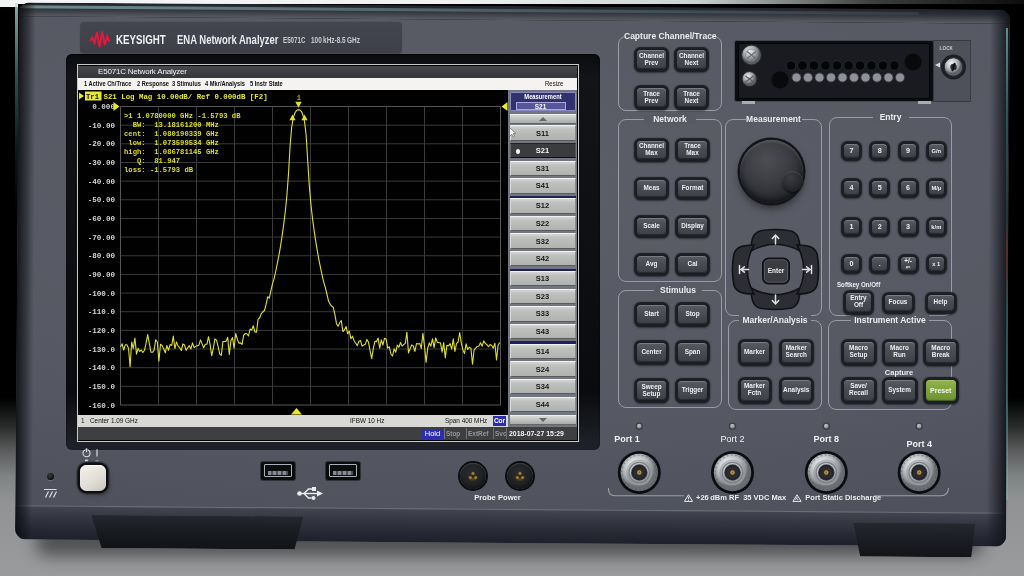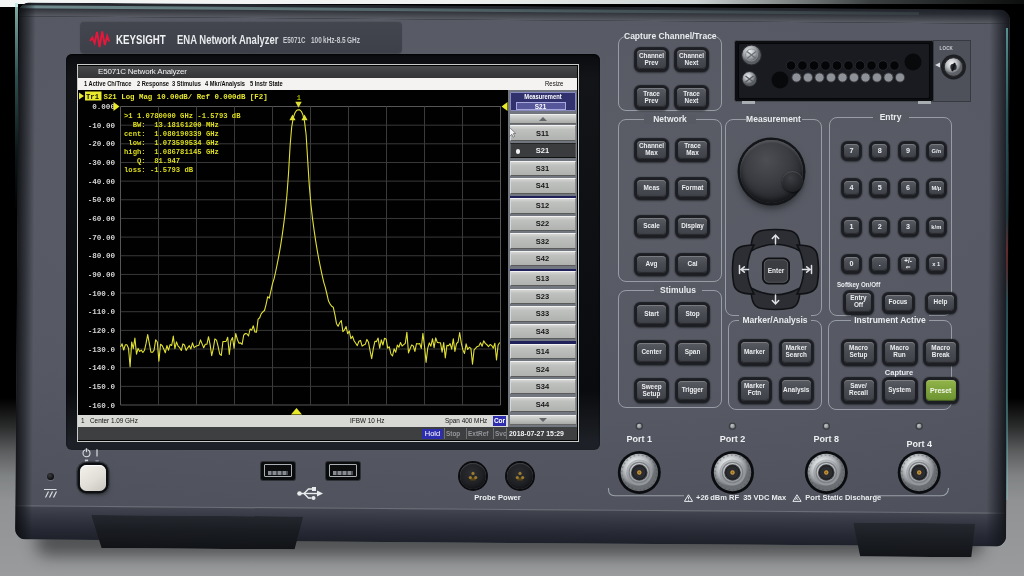--- a/index.html
+++ b/index.html
@@ -371,22 +371,22 @@
     <circle cx="319.2" cy="54.5" r="21.5" fill="#0b0c0f"></circle>
     <circle cx="319.2" cy="54.5" r="18.7" fill="url(#prim)"></circle>
     <circle cx="319.2" cy="54.5" r="17.4" fill="none" stroke="rgba(75,79,84,.4)" stroke-width="1.4" stroke-dasharray="1.8,2.4"></circle>
     <circle cx="319.2" cy="54.5" r="13" fill="url(#pfac)"></circle>
     <circle cx="319.2" cy="54.5" r="10.2" fill="none" stroke="#7e8287" stroke-width="1.2"></circle>
     <circle cx="319.2" cy="54.5" r="8.3" fill="#3f4145"></circle>
     <circle cx="319.2" cy="54.5" r="6.8" fill="#2a2c30" stroke="#17181c" stroke-width="1"></circle>
     <circle cx="319.2" cy="54.5" r="2.2" fill="#c9973c"></circle>
     <circle cx="319.2" cy="54.5" r="1" fill="#8a671f"></circle>
   </svg>
-<div style="position:absolute;left:614.3px;top:433.5px;width:50px;text-align:center;font-size:9px;font-weight:700;color:#eef0f2">Port 1</div>
-<div style="position:absolute;left:707.5px;top:433.5px;width:50px;text-align:center;font-size:9px;font-weight:700;color:#eef0f2">Port 2</div>
+<div style="position:absolute;left:614.3px;top:433.5px;width:50px;font-size:9px;font-weight:700;color:#eef0f2">Port 1</div>
+<div style="position:absolute;left:707.5px;top:433.5px;width:50px;text-align:center;font-size:9px;font-weight:400;color:#eef0f2">Port 2</div>
 <div style="position:absolute;left:801.3px;top:433.5px;width:50px;text-align:center;font-size:9px;font-weight:700;color:#eef0f2">Port 8</div>
 <div style="position:absolute;left:894.2px;top:439px;width:50px;text-align:center;font-size:9px;font-weight:700;color:#eef0f2">Port 4</div>
 <svg class="abs" style="left:606px;top:487px" width="345" height="13" viewBox="0 0 345 13">
     <path d="M2.5,1 Q2,8.7 9,8.7 L78,8.7 M268,8.7 L335,8.7 Q342,8.7 342.5,1" fill="none" stroke="#9aa0a7" stroke-width="1.1"></path>
   </svg>
 <div style="position:absolute;left:684px;top:492px;width:200px;height:10px;font-size:7.5px;font-weight:700;color:#e8ebee;white-space:nowrap;display:flex;align-items:center">
     <svg width="9" height="8" viewBox="0 0 9 8" style="margin:0 3px -1px 0">
       <path d="M4.5,0.8 L8.6,7.4 L0.4,7.4 Z" fill="none" stroke="#e8ebee" stroke-width="1"></path>
       <rect x="4.1" y="2.8" width="0.9" height="2.4" fill="#e8ebee"></rect>
       <rect x="4.1" y="5.8" width="0.9" height="0.9" fill="#e8ebee"></rect>

